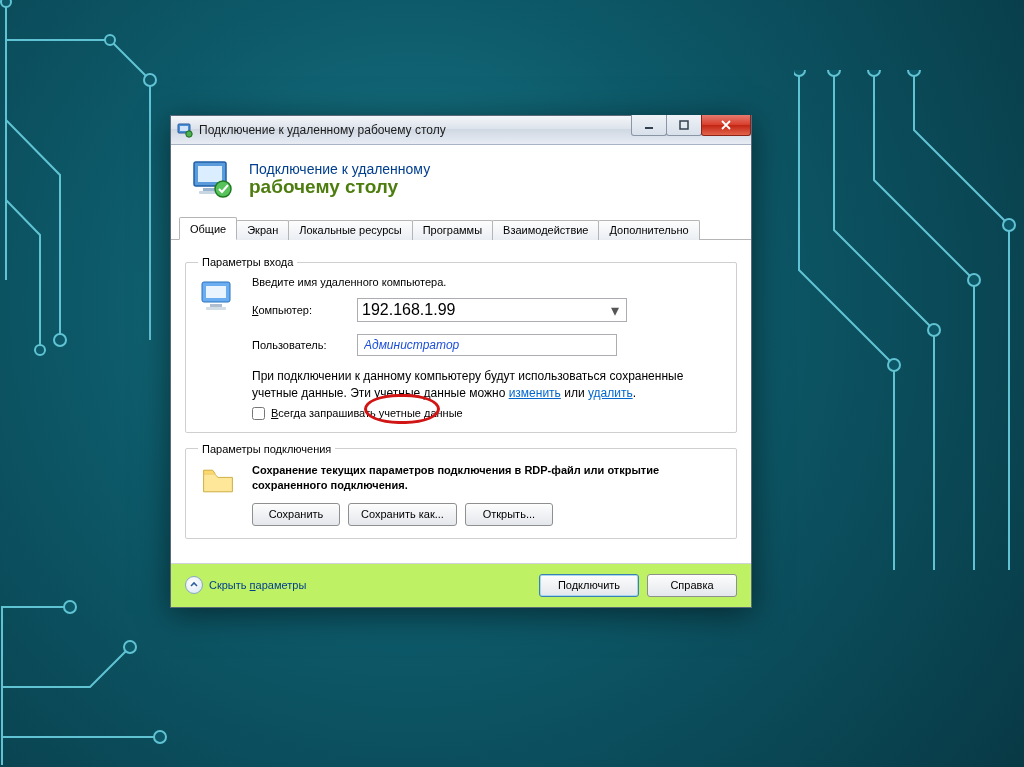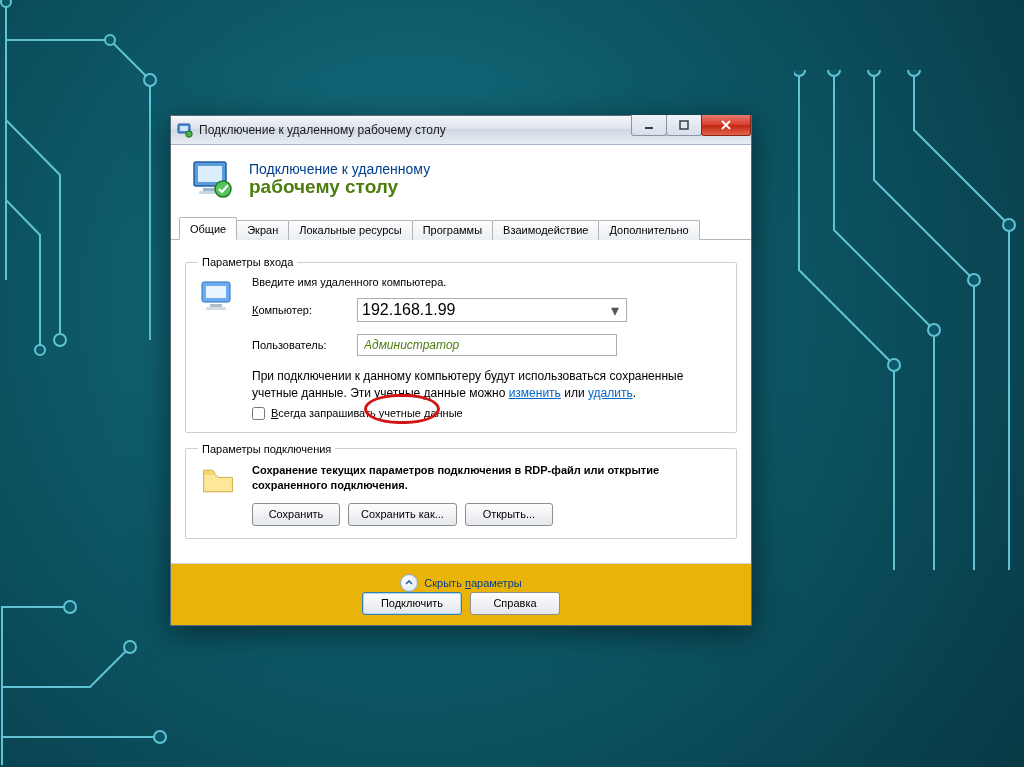--- a/index.html
+++ b/index.html
@@ -85,21 +85,21 @@
   .combo {
     display:flex; align-items:center; height:22px; width:260px;
     border:1px solid #abadb3; background:#fff; font-size:16px;
     padding:0 4px; justify-content:space-between;
   }
   .combo .arrow { width:14px; text-align:center; color:#555; }
   .textfield {
     height:22px; width:260px; border:1px solid #abadb3;
     background:#fff; font-size:12px; padding:0 6px; box-sizing:border-box;
   }
-  .placeholder-look { color:#4d7c0f; font-style: italic; }
+  .placeholder-look { color:#1d4ed8; font-style: italic; }
 
   .note { font-size:12px; color:#000; line-height:1.45; margin-top:4px; position:relative; }
   .link { color:#0066cc; text-decoration:underline; cursor:pointer; }
   .red-circle {
     position:absolute; border:3px solid #d11515; border-radius:50%/55%;
     width:70px; height:24px; pointer-events:none;
   }
   .chk-row { display:flex; align-items:center; gap:6px; margin-top:4px; font-size:11px; }
   .chk-row input { margin:0; }
 
@@ -110,23 +110,23 @@
     font-size:11px; color:#000;
   }
   .btn.primary {
     border-color:#3c7fb1;
     box-shadow: inset 0 0 0 1px #a8d6f0;
   }
   .btn-row { display:flex; gap:8px; }
 
   .footer {
     border-top:1px solid #d0d4da;
-    background:#eab308;
+    background:#bef264;
     padding:10px 14px;
-    display:flex; align-items:center; justify-content:space-between;flex-direction:column;
+    display:flex; align-items:center; justify-content:space-between;
   }
   .hide-opts { display:flex; align-items:center; gap:6px; color:#003e8e; font-size:11px; }
   .hide-opts .circ {
     width:16px; height:16px; border:1px solid #8aa8c8; border-radius:50%;
     display:flex; align-items:center; justify-content:center;
     background:radial-gradient(circle at 40% 35%, #fff, #d7e6f3);
   }
 </style>
 </head>
 <body>

